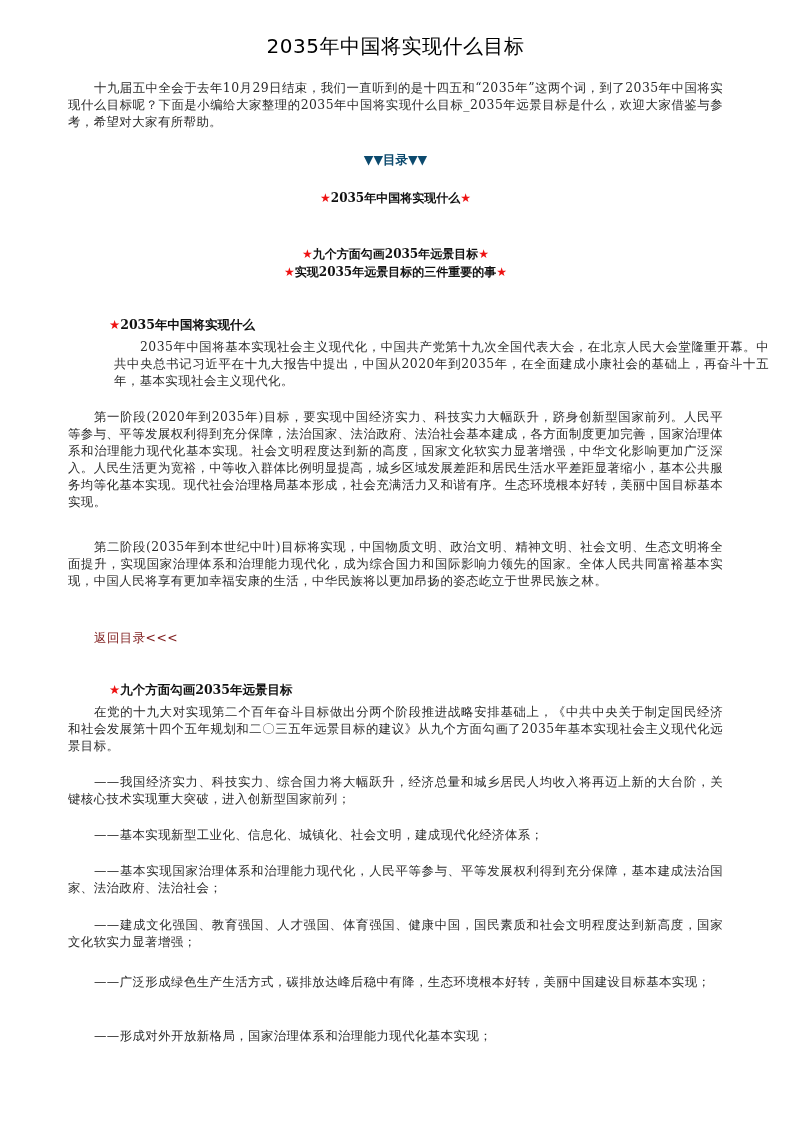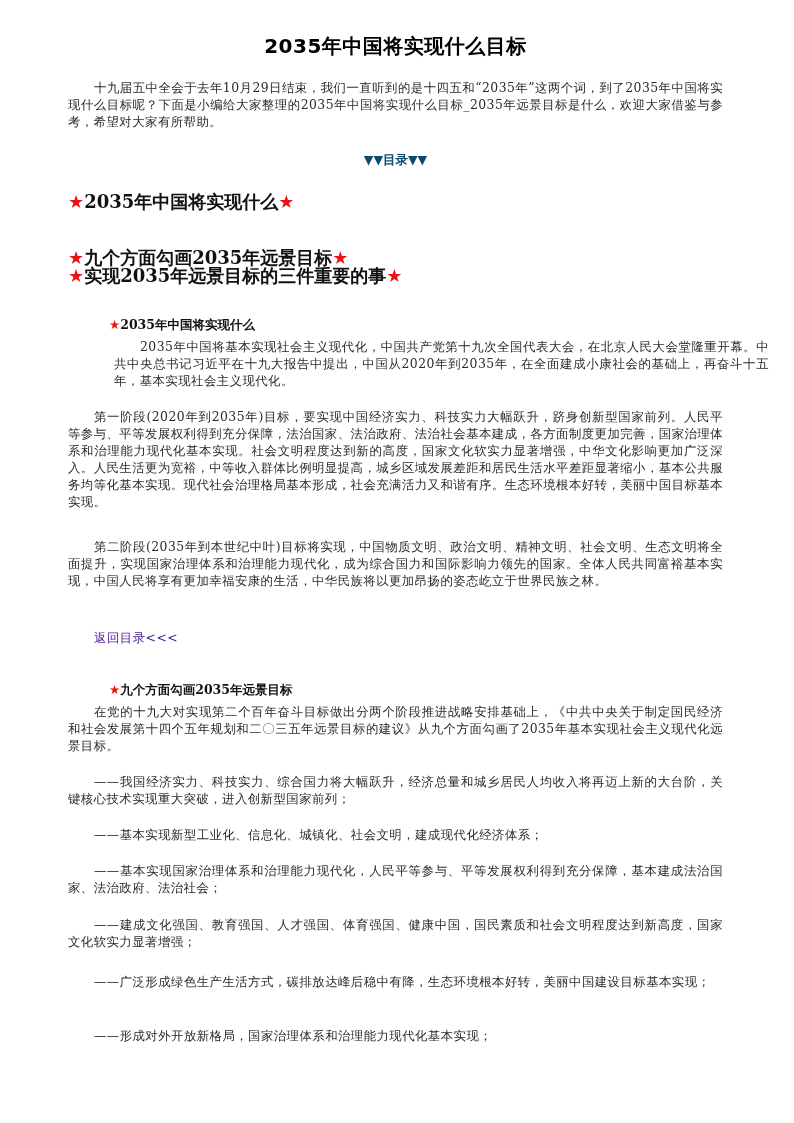--- a/index.html
+++ b/index.html
@@ -25,21 +25,21 @@
       position: absolute;
       left: 0;
       top: 33px;
       width: 655px;
       text-align: center;
       font-family: "DejaVu Sans", "Liberation Sans", sans-serif;
       font-size: 20px;
       color: #000000;
       letter-spacing: 0.5px;
       margin: 0;
-      font-weight: bold;
+      font-weight: normal;
     }
     .para {
       position: absolute;
       left: 0;
       width: 655px;
       margin: 0;
       font-size: 12.4px;
       line-height: 17px;
       text-indent: 26px;
       text-align: justify;
@@ -53,21 +53,22 @@
       text-align: center;
       font-size: 12.5px;
       font-weight: bold;
       color: #0c4a6e;
       margin: 0;
     }
     .toc-item {
       position: absolute;
       left: 0;
       width: 655px;
-      font-size: 18px;
+      text-align: center;
+      font-size: 12px;
       font-weight: bold;
       color: #111111;
       margin: 0;
       cursor: pointer;
     }
     .section-heading {
       position: absolute;
       left: 26px;
       font-size: 12.5px;
       font-weight: bold;
@@ -76,21 +77,21 @@
     }
     .star {
       color: #ee1111;
       font-family: "DejaVu Sans", "Liberation Sans", sans-serif;
       font-weight: normal;
     }
     .back-link {
       position: absolute;
       left: 26px;
       font-size: 12.4px;
-      color: #4c1d95;
+      color: #7f1d1d;
       margin: 0;
       cursor: pointer;
       letter-spacing: 0.5px;
     }
   </style>
 </head>
 <body>
 
 <div class="page">
 

